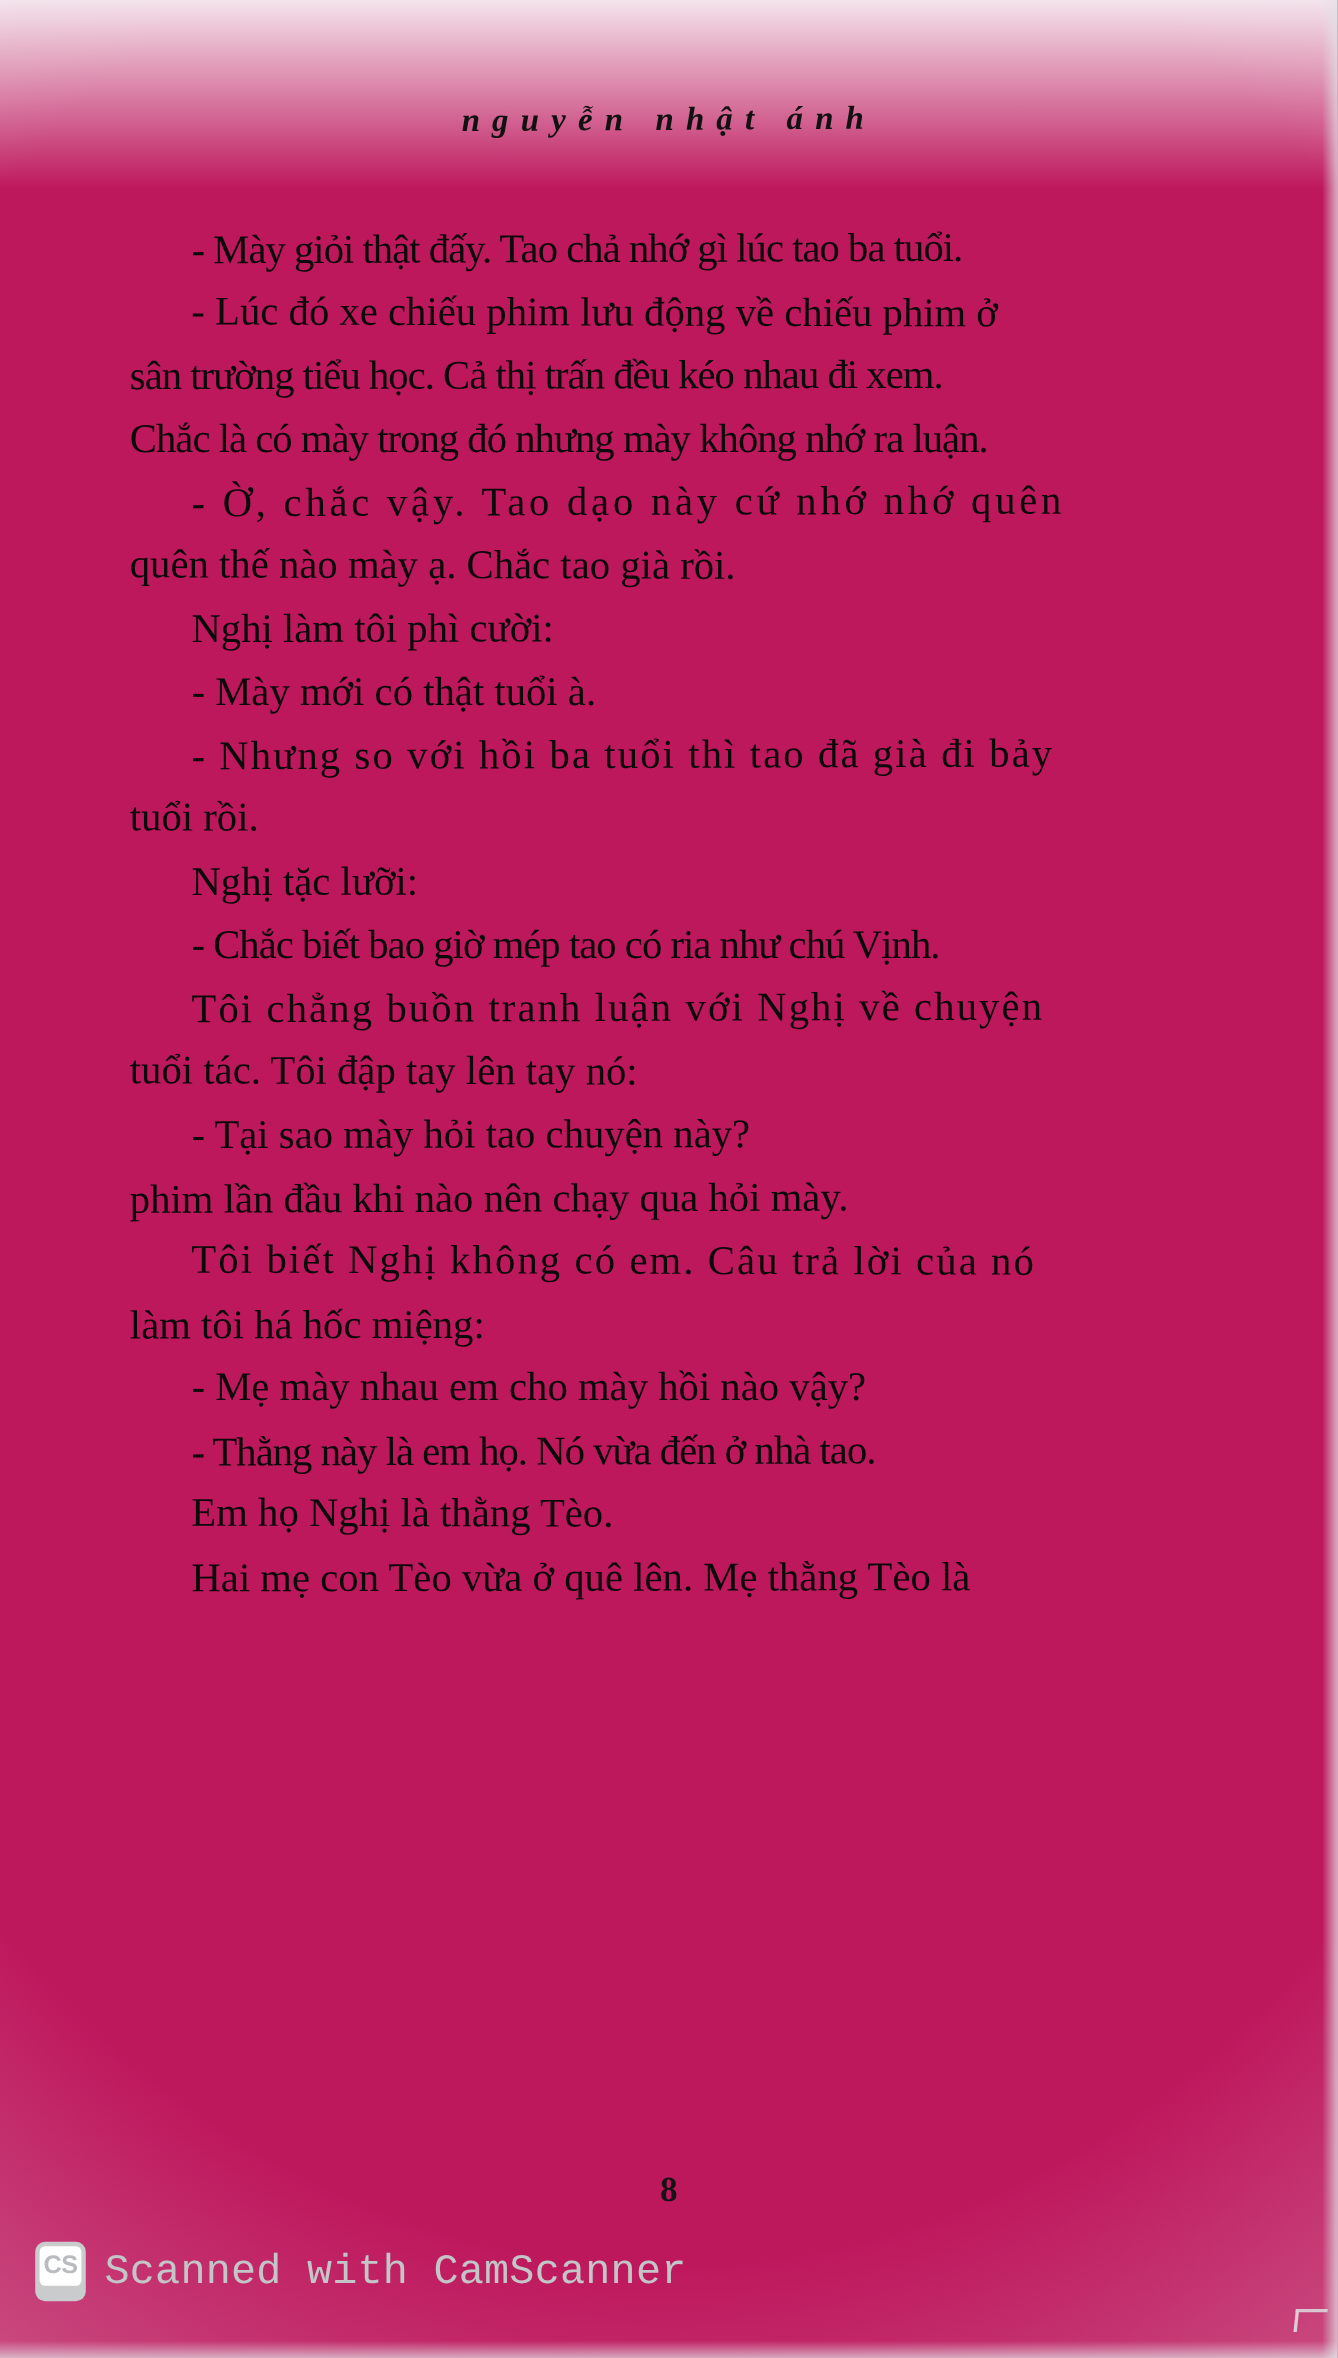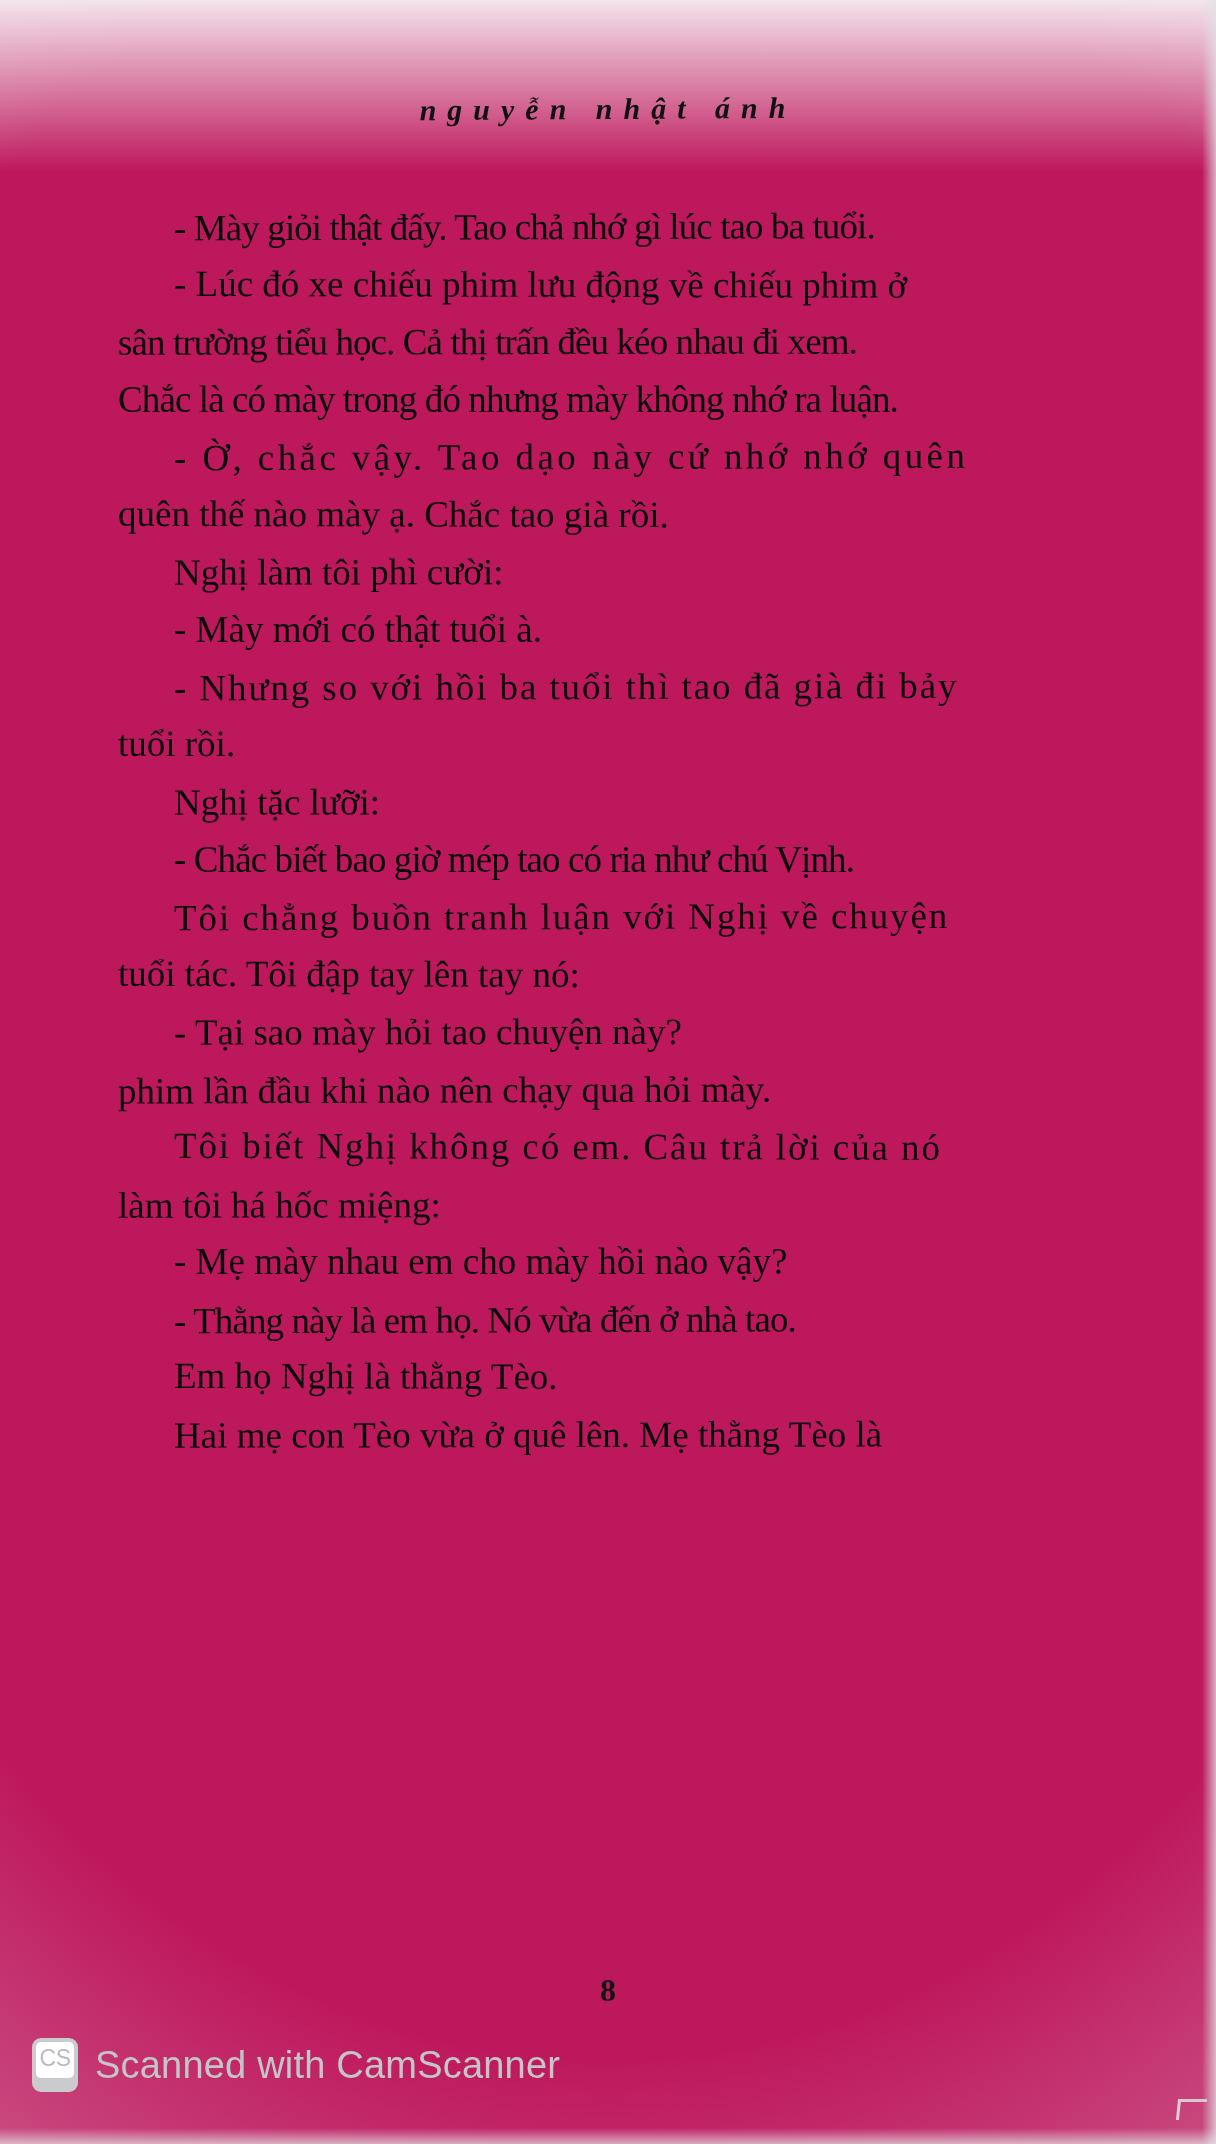--- a/index.html
+++ b/index.html
@@ -136,28 +136,28 @@
     position: absolute;
     left: 4px; top: 4px;
     width: 38px; height: 36px;
     border-radius: 5px;
     background: #ffffff;
   }
   .cs-logo span {
     position: relative;
     z-index: 2;
     font-family: "Liberation Sans", sans-serif;
-    font-weight: 400;
+    font-weight: 700;
     font-size: 23px;
     line-height: 40px;
     color: #b9bbbe;
     letter-spacing: -0.5px;
   }
   .watermark-text {
-    font-family: Liberation Sans, sans-serif;
+    font-family: Liberation Mono, monospace;
     font-size: 38px;
     color: #c3c5c8;
     letter-spacing: 0.2px;
     white-space: nowrap;
   }
 </style>
 </head>
 <body>
 
 <div class="page">

